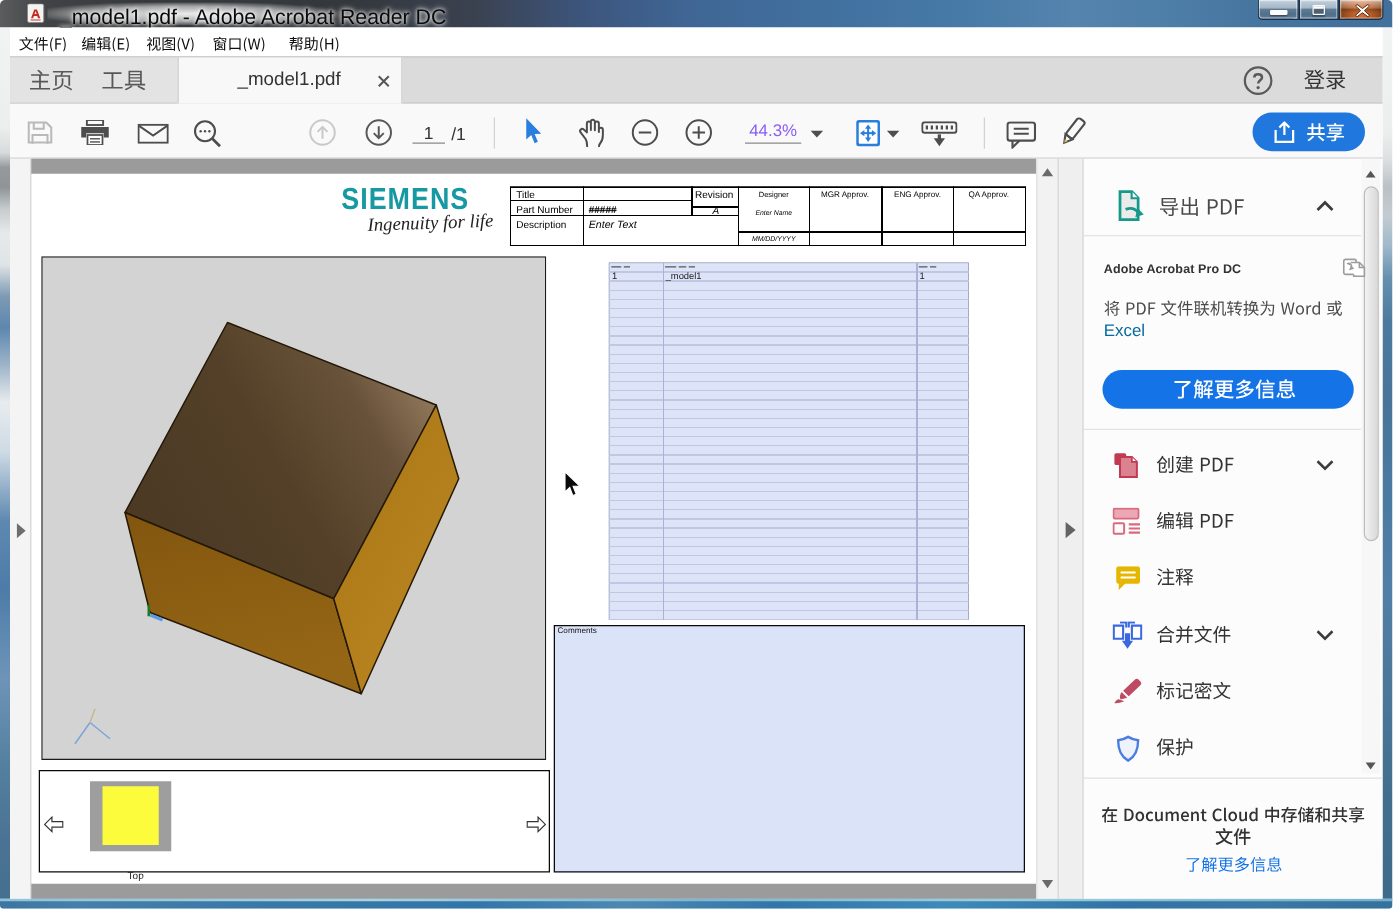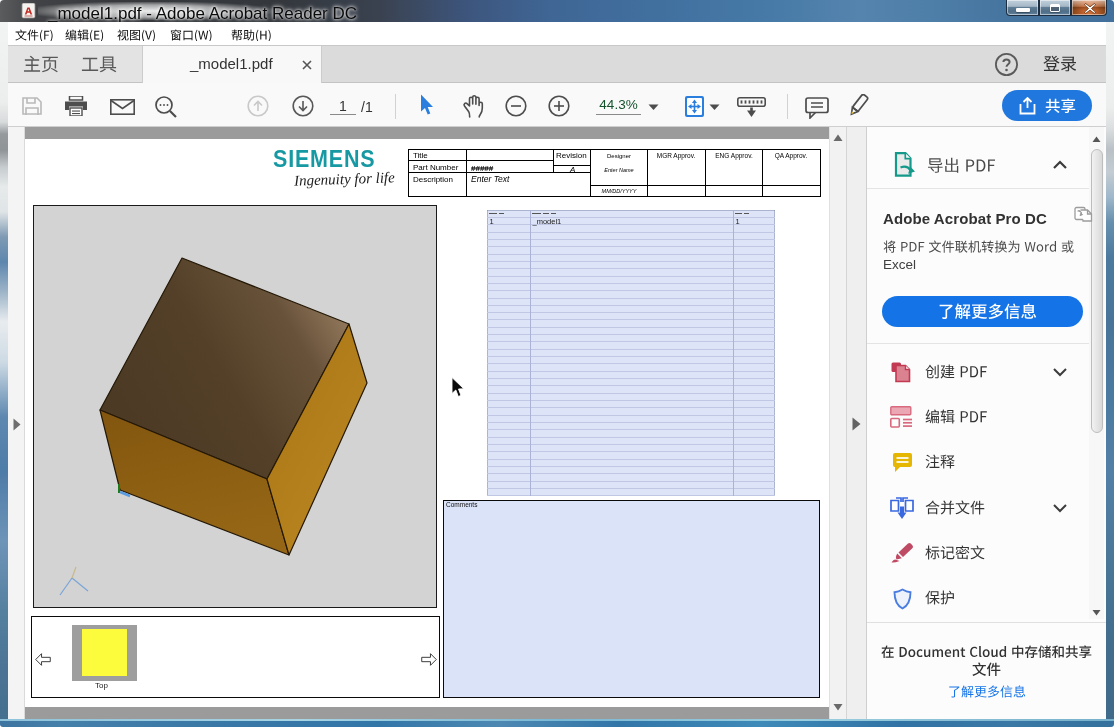--- a/index.html
+++ b/index.html
@@ -160,21 +160,21 @@
   </svg>
 <svg class="abs" style="left:505px;top:95px" width="22" height="22" viewBox="0 0 22 22">
     <circle cx="11" cy="11" r="9.8" fill="none" stroke="#4d4d4d" stroke-width="1.6"></circle>
     <line x1="6" y1="11" x2="16" y2="11" stroke="#4d4d4d" stroke-width="1.6"></line>
   </svg>
 <svg class="abs" style="left:548px;top:95px" width="22" height="22" viewBox="0 0 22 22">
     <circle cx="11" cy="11" r="9.8" fill="none" stroke="#4d4d4d" stroke-width="1.6"></circle>
     <line x1="6" y1="11" x2="16" y2="11" stroke="#4d4d4d" stroke-width="1.6"></line>
     <line x1="11" y1="6" x2="11" y2="16" stroke="#4d4d4d" stroke-width="1.6"></line>
   </svg>
-<div class="abs" style="left:596px;top:97px;width:45px;height:18px;border-bottom:1px solid #8a8a8a;font-size:13.5px;color:#14532d;text-align:center">44.3%</div>
+<div class="abs" style="left:596px;top:97px;width:45px;height:18px;border-bottom:1px solid #8a8a8a;font-size:13.5px;color:#8b5cf6;text-align:center">44.3%</div>
 <svg class="abs" style="left:648px;top:104px" width="11" height="7" viewBox="0 0 11 7">
     <path d="M0.5 0.5 L5.5 6 L10.5 0.5 Z" fill="#4d4d4d"></path>
   </svg>
 <svg class="abs" style="left:683px;top:95px" width="23" height="23" viewBox="0 0 23 23">
     <rect x="2" y="1" width="19" height="21" rx="2" fill="#2a7ede"></rect>
     <rect x="4" y="3" width="15" height="17" rx="1" fill="#fff"></rect>
     <g fill="#2a7ede">
       <path d="M11.5 4.5 L14 8 H9 Z"></path>
       <path d="M11.5 18.5 L9 15 H14 Z"></path>
       <path d="M5 11.5 L8.5 9 V14 Z"></path>
@@ -267,21 +267,21 @@
 <div class="abs" style="left:867px;top:188px;width:222px;height:1px;background:#e4e4e4"></div>
 <svg style="position:absolute;left:927px;top:157px;" width="68.5" height="16.5" viewBox="0 0 4153.0 1000">
     <g transform="translate(0,880) scale(1,-1)" fill="#4a4a4a">
       <path transform="translate(0,0)" d="M211 182C274 130 345 53 374 1L430 51C399 100 331 170 270 221H648V11C648 -4 642 -9 622 -10C603 -10 531 -11 457 -9C468 -28 480 -56 484 -76C580 -76 641 -76 677 -65C713 -55 725 -35 725 9V221H944V291H725V369H648V291H62V221H256ZM135 770V508C135 414 185 394 350 394C387 394 709 394 749 394C875 394 908 418 921 521C898 524 868 533 848 544C840 470 826 456 744 456C674 456 397 456 344 456C233 456 213 467 213 509V562H826V800H135ZM213 734H752V629H213Z"></path>
       <path transform="translate(1000,0)" d="M104 341V-21H814V-78H895V341H814V54H539V404H855V750H774V477H539V839H457V477H228V749H150V404H457V54H187V341Z"></path>
       <path transform="translate(2280,0)" d="M101 0H193V292H314C475 292 584 363 584 518C584 678 474 733 310 733H101ZM193 367V658H298C427 658 492 625 492 518C492 413 431 367 302 367Z"></path>
       <path transform="translate(2913,0)" d="M101 0H288C509 0 629 137 629 369C629 603 509 733 284 733H101ZM193 76V658H276C449 658 534 555 534 369C534 184 449 76 276 76Z"></path>
       <path transform="translate(3601,0)" d="M101 0H193V329H473V407H193V655H523V733H101Z"></path>
     </g>
   </svg>
-<div class="abs" style="left:883px;top:210px;font-size:15px;font-weight:bold;color:#323232;letter-spacing:0.1px">Adobe Acrobat Pro DC</div>
+<div class="abs" style="left:883px;top:210px;font-size:10px;font-weight:bold;color:#323232;letter-spacing:0.1px">Adobe Acrobat Pro DC</div>
 <svg class="abs" style="left:1074px;top:206px" width="19" height="16" viewBox="0 0 19 16">
     <g fill="#fff" stroke="#9c9c9c" stroke-width="1.3">
       <rect x="1" y="1.5" width="10" height="12" rx="1.5"></rect>
       <path d="M6.5 4 H13.5 L17.5 8 V15 H9 V13.5"></path>
       <path d="M13.5 4 V8 H17.5" fill="none"></path>
     </g>
     <path d="M3.5 5 C5.5 4 7 5 7.5 7 M6 9.5 L8.5 8.7 L7 6.9 Z" stroke="#9c9c9c" fill="#9c9c9c" stroke-width="1" fill-rule="evenodd"></path>
   </svg>
 <svg style="position:absolute;left:883px;top:239.5px;" width="191.2" height="13.2" viewBox="0 0 14485.0 1000">
     <g transform="translate(0,880) scale(1,-1)" fill="#4a4a4a">
@@ -296,21 +296,21 @@
       <path transform="translate(7433,0)" d="M81 332C89 340 120 346 154 346H243V201L40 167L56 94L243 130V-76H315V144L450 171L447 236L315 213V346H418V414H315V567H243V414H145C177 484 208 567 234 653H417V723H255C264 757 272 791 280 825L206 840C200 801 192 762 183 723H46V653H165C142 571 118 503 107 478C89 435 75 402 58 398C67 380 77 346 81 332ZM426 535V464H573C552 394 531 329 513 278H801C766 228 723 168 682 115C647 138 612 160 579 179L531 131C633 70 752 -22 810 -81L860 -23C830 6 787 40 738 76C802 158 871 253 921 327L868 353L856 348H616L650 464H959V535H671L703 653H923V723H722L750 830L675 840L646 723H465V653H627L594 535Z"></path>
       <path transform="translate(8433,0)" d="M164 839V638H48V568H164V345C116 331 72 318 36 309L56 235L164 270V12C164 0 159 -4 148 -4C137 -5 103 -5 64 -4C74 -25 84 -58 87 -77C145 -78 182 -75 205 -62C229 -50 238 -29 238 12V294L345 329L334 399L238 368V568H331V638H238V839ZM536 688H744C721 654 692 617 664 587H458C487 620 513 654 536 688ZM333 289V224H575C535 137 452 48 279 -28C295 -42 318 -66 329 -81C499 -1 588 93 635 186C699 68 802 -28 921 -77C931 -59 953 -32 969 -17C848 25 744 115 687 224H950V289H880V587H750C788 629 827 678 853 722L803 756L791 752H575C589 778 602 803 613 828L537 842C502 757 435 651 337 572C353 561 377 536 388 519L406 535V289ZM478 289V527H611V422C611 382 609 337 598 289ZM805 289H671C682 336 684 381 684 421V527H805Z"></path>
       <path transform="translate(9433,0)" d="M162 784C202 737 247 673 267 632L335 665C314 706 267 768 226 812ZM499 371C550 310 609 226 635 173L701 209C674 261 613 342 561 401ZM411 838V720C411 682 410 642 407 599H82V524H399C374 346 295 145 55 -11C73 -23 101 -49 114 -66C370 104 452 328 476 524H821C807 184 791 50 761 19C750 7 739 4 717 5C693 5 630 5 562 11C577 -11 587 -44 588 -67C650 -70 713 -72 748 -69C785 -65 808 -57 831 -28C870 18 884 159 900 560C900 572 901 599 901 599H484C486 641 487 682 487 719V838Z"></path>
       <path transform="translate(10713,0)" d="M181 0H291L400 442C412 500 426 553 437 609H441C453 553 464 500 477 442L588 0H700L851 733H763L684 334C671 255 657 176 644 96H638C620 176 604 256 586 334L484 733H399L298 334C280 255 262 176 246 96H242C227 176 213 255 198 334L121 733H26Z"></path>
       <path transform="translate(11591,0)" d="M303 -13C436 -13 554 91 554 271C554 452 436 557 303 557C170 557 52 452 52 271C52 91 170 -13 303 -13ZM303 63C209 63 146 146 146 271C146 396 209 480 303 480C397 480 461 396 461 271C461 146 397 63 303 63Z"></path>
       <path transform="translate(12197,0)" d="M92 0H184V349C220 441 275 475 320 475C343 475 355 472 373 466L390 545C373 554 356 557 332 557C272 557 216 513 178 444H176L167 543H92Z"></path>
       <path transform="translate(12585,0)" d="M277 -13C342 -13 400 22 442 64H445L453 0H528V796H436V587L441 494C393 533 352 557 288 557C164 557 53 447 53 271C53 90 141 -13 277 -13ZM297 64C202 64 147 141 147 272C147 396 217 480 304 480C349 480 391 464 436 423V138C391 88 347 64 297 64Z"></path>
       <path transform="translate(13485,0)" d="M692 791C753 761 827 715 863 681L909 733C872 767 797 811 736 837ZM62 66 77 -11C193 14 357 50 511 84L505 155C342 121 171 86 62 66ZM195 452H399V278H195ZM125 518V213H472V518ZM68 680V606H561C573 443 596 293 632 175C565 94 484 28 391 -22C408 -36 437 -65 449 -80C528 -33 599 25 661 94C706 -15 766 -81 843 -81C920 -81 948 -31 962 141C941 149 913 166 896 184C890 50 878 -3 850 -3C800 -3 755 59 719 164C793 263 853 381 897 516L822 534C790 430 746 337 692 255C667 353 649 473 640 606H936V680H635C633 731 632 784 632 838H552C552 785 554 732 557 680Z"></path>
     </g>
   </svg>
-<div class="abs" style="left:883px;top:256.5px;font-size:13.5px;color:#404040">Excel</div>
+<div class="abs" style="left:883px;top:256.5px;font-size:13.5px;color:#0369a1">Excel</div>
 <div class="abs" style="left:882px;top:296px;width:201px;height:31px;border-radius:16px;background:#1473e6"></div>
 <svg style="position:absolute;left:938px;top:303px;" width="99.0" height="16.5" viewBox="0 0 6000 1000">
     <g transform="translate(0,880) scale(1,-1)" fill="#ffffff">
       <path transform="translate(0,0)" d="M96 770V676H713C641 610 543 538 455 493V32C455 15 447 10 426 9C403 8 324 8 245 11C261 -15 278 -57 283 -85C383 -85 452 -84 495 -69C539 -55 554 -28 554 31V446C679 517 812 622 902 720L827 775L805 770Z"></path>
       <path transform="translate(1000,0)" d="M257 517V411H183V517ZM323 517H398V411H323ZM172 589C187 618 202 648 215 680H332C321 649 307 616 294 589ZM180 845C150 724 96 605 26 530C46 517 81 489 95 474L104 485V323C104 211 98 62 30 -44C49 -52 84 -74 99 -87C142 -21 163 66 174 152H257V-27H323V4C334 -17 344 -52 346 -74C394 -74 425 -72 448 -58C471 -44 477 -19 477 17V589H378C401 631 422 679 438 722L381 757L368 753H242C250 777 257 802 264 827ZM257 342V223H180C182 258 183 292 183 323V342ZM323 342H398V223H323ZM323 152H398V19C398 9 396 6 386 6C377 5 353 5 323 6ZM575 459C559 377 530 294 489 238C508 230 543 212 559 201C576 225 592 256 606 289H710V181H512V98H710V-83H799V98H963V181H799V289H939V370H799V459H710V370H634C642 394 648 419 653 444ZM507 793V715H633C617 628 582 556 483 513C502 498 524 468 534 448C656 505 701 598 719 715H850C845 613 838 572 828 559C821 551 813 549 800 550C786 550 754 550 718 554C730 533 738 500 739 476C781 474 821 474 842 477C868 480 885 487 900 505C921 530 930 597 936 761C937 772 938 793 938 793Z"></path>
       <path transform="translate(2000,0)" d="M258 235 177 202C210 150 249 107 293 72C234 43 153 18 43 -1C64 -23 90 -64 101 -85C225 -59 316 -25 383 17C524 -52 708 -70 934 -78C940 -47 957 -6 974 15C760 18 590 29 460 79C506 126 531 180 545 237H875V636H557V709H938V794H63V709H458V636H152V237H443C431 196 410 158 372 124C328 153 290 189 258 235ZM242 401H458V364L456 315H242ZM556 315 557 363V401H781V315ZM242 558H458V474H242ZM557 558H781V474H557Z"></path>
       <path transform="translate(3000,0)" d="M448 847C382 765 262 673 101 609C122 595 152 563 166 542C253 582 327 627 392 676H661C613 621 549 573 475 533C441 562 397 594 359 616L289 570C323 548 361 519 391 492C291 448 179 417 71 399C88 378 108 339 116 315C390 369 679 499 808 726L746 764L730 759H490C512 780 532 801 551 823ZM612 494C538 395 396 290 192 220C212 204 238 170 250 148C371 194 471 251 554 314H806C759 246 694 191 616 147C582 178 538 212 502 238L425 193C458 168 497 135 528 105C394 49 233 18 66 5C81 -18 97 -60 104 -86C471 -47 809 65 949 365L885 403L867 399H652C675 422 696 446 716 470Z"></path>
       <path transform="translate(4000,0)" d="M383 536V460H877V536ZM383 393V317H877V393ZM369 245V-83H450V-48H804V-80H888V245ZM450 29V168H804V29ZM540 814C566 774 594 720 609 683H311V605H953V683H624L694 714C680 750 649 804 621 845ZM247 840C198 693 116 547 28 451C44 430 70 381 79 360C108 393 137 431 164 473V-87H251V625C282 687 309 751 331 815Z"></path>
       <path transform="translate(5000,0)" d="M279 545H714V479H279ZM279 410H714V343H279ZM279 679H714V615H279ZM258 204V52C258 -40 291 -67 418 -67C444 -67 604 -67 631 -67C735 -67 764 -35 776 99C750 104 710 117 689 133C684 34 676 20 625 20C587 20 454 20 425 20C364 20 353 24 353 53V204ZM754 194C799 129 845 41 862 -16L951 23C934 81 884 166 838 229ZM138 212C115 147 77 61 39 5L126 -36C161 22 196 112 221 177ZM417 239C466 192 521 125 544 80L622 127C598 168 547 227 500 270H810V753H521C535 778 552 808 566 838L453 855C447 826 433 786 421 753H188V270H471Z"></path>
     </g>
@@ -576,16 +576,16 @@
 
 <div class="abs" style="left:31px;top:616px;width:409px;height:82px;background:#fff;border:1px solid #0a0a0a"></div>
 <svg class="abs" style="left:35px;top:652px" width="16" height="15" viewBox="0 0 22 18">
     <path d="M9 1 L1 9 L9 17 V12 H21 V6 H9 Z" fill="#fff" stroke="#333" stroke-width="1.3"></path>
   </svg>
 <svg class="abs" style="left:421px;top:652px" width="16" height="15" viewBox="0 0 22 18">
     <path d="M13 1 L21 9 L13 17 V12 H1 V6 H13 Z" fill="#fff" stroke="#333" stroke-width="1.3"></path>
   </svg>
 <div class="abs" style="left:72px;top:625px;width:65px;height:56px;background:#9e9e9e"></div>
 <div class="abs" style="left:82px;top:629px;width:45px;height:47px;background:#fcfc3c"></div>
-<div class="abs" style="left:95px;top:681px;width:20px;font-size:8px;color:#222;text-align:left">Top</div>
+<div class="abs" style="left:95px;top:696px;width:20px;font-size:8px;color:#222;text-align:right">Top</div>
 
 <svg class="abs" style="left:451px;top:377px" width="15" height="22" viewBox="0 0 15 22">
     <path d="M1 0.5 L1 16.5 L4.8 13 L7.3 19.5 L10 18.4 L7.5 12 L12.8 11.8 Z" fill="#0a0a0a" stroke="#fff" stroke-width="0.9"></path>
   </svg>
 </body></html>

